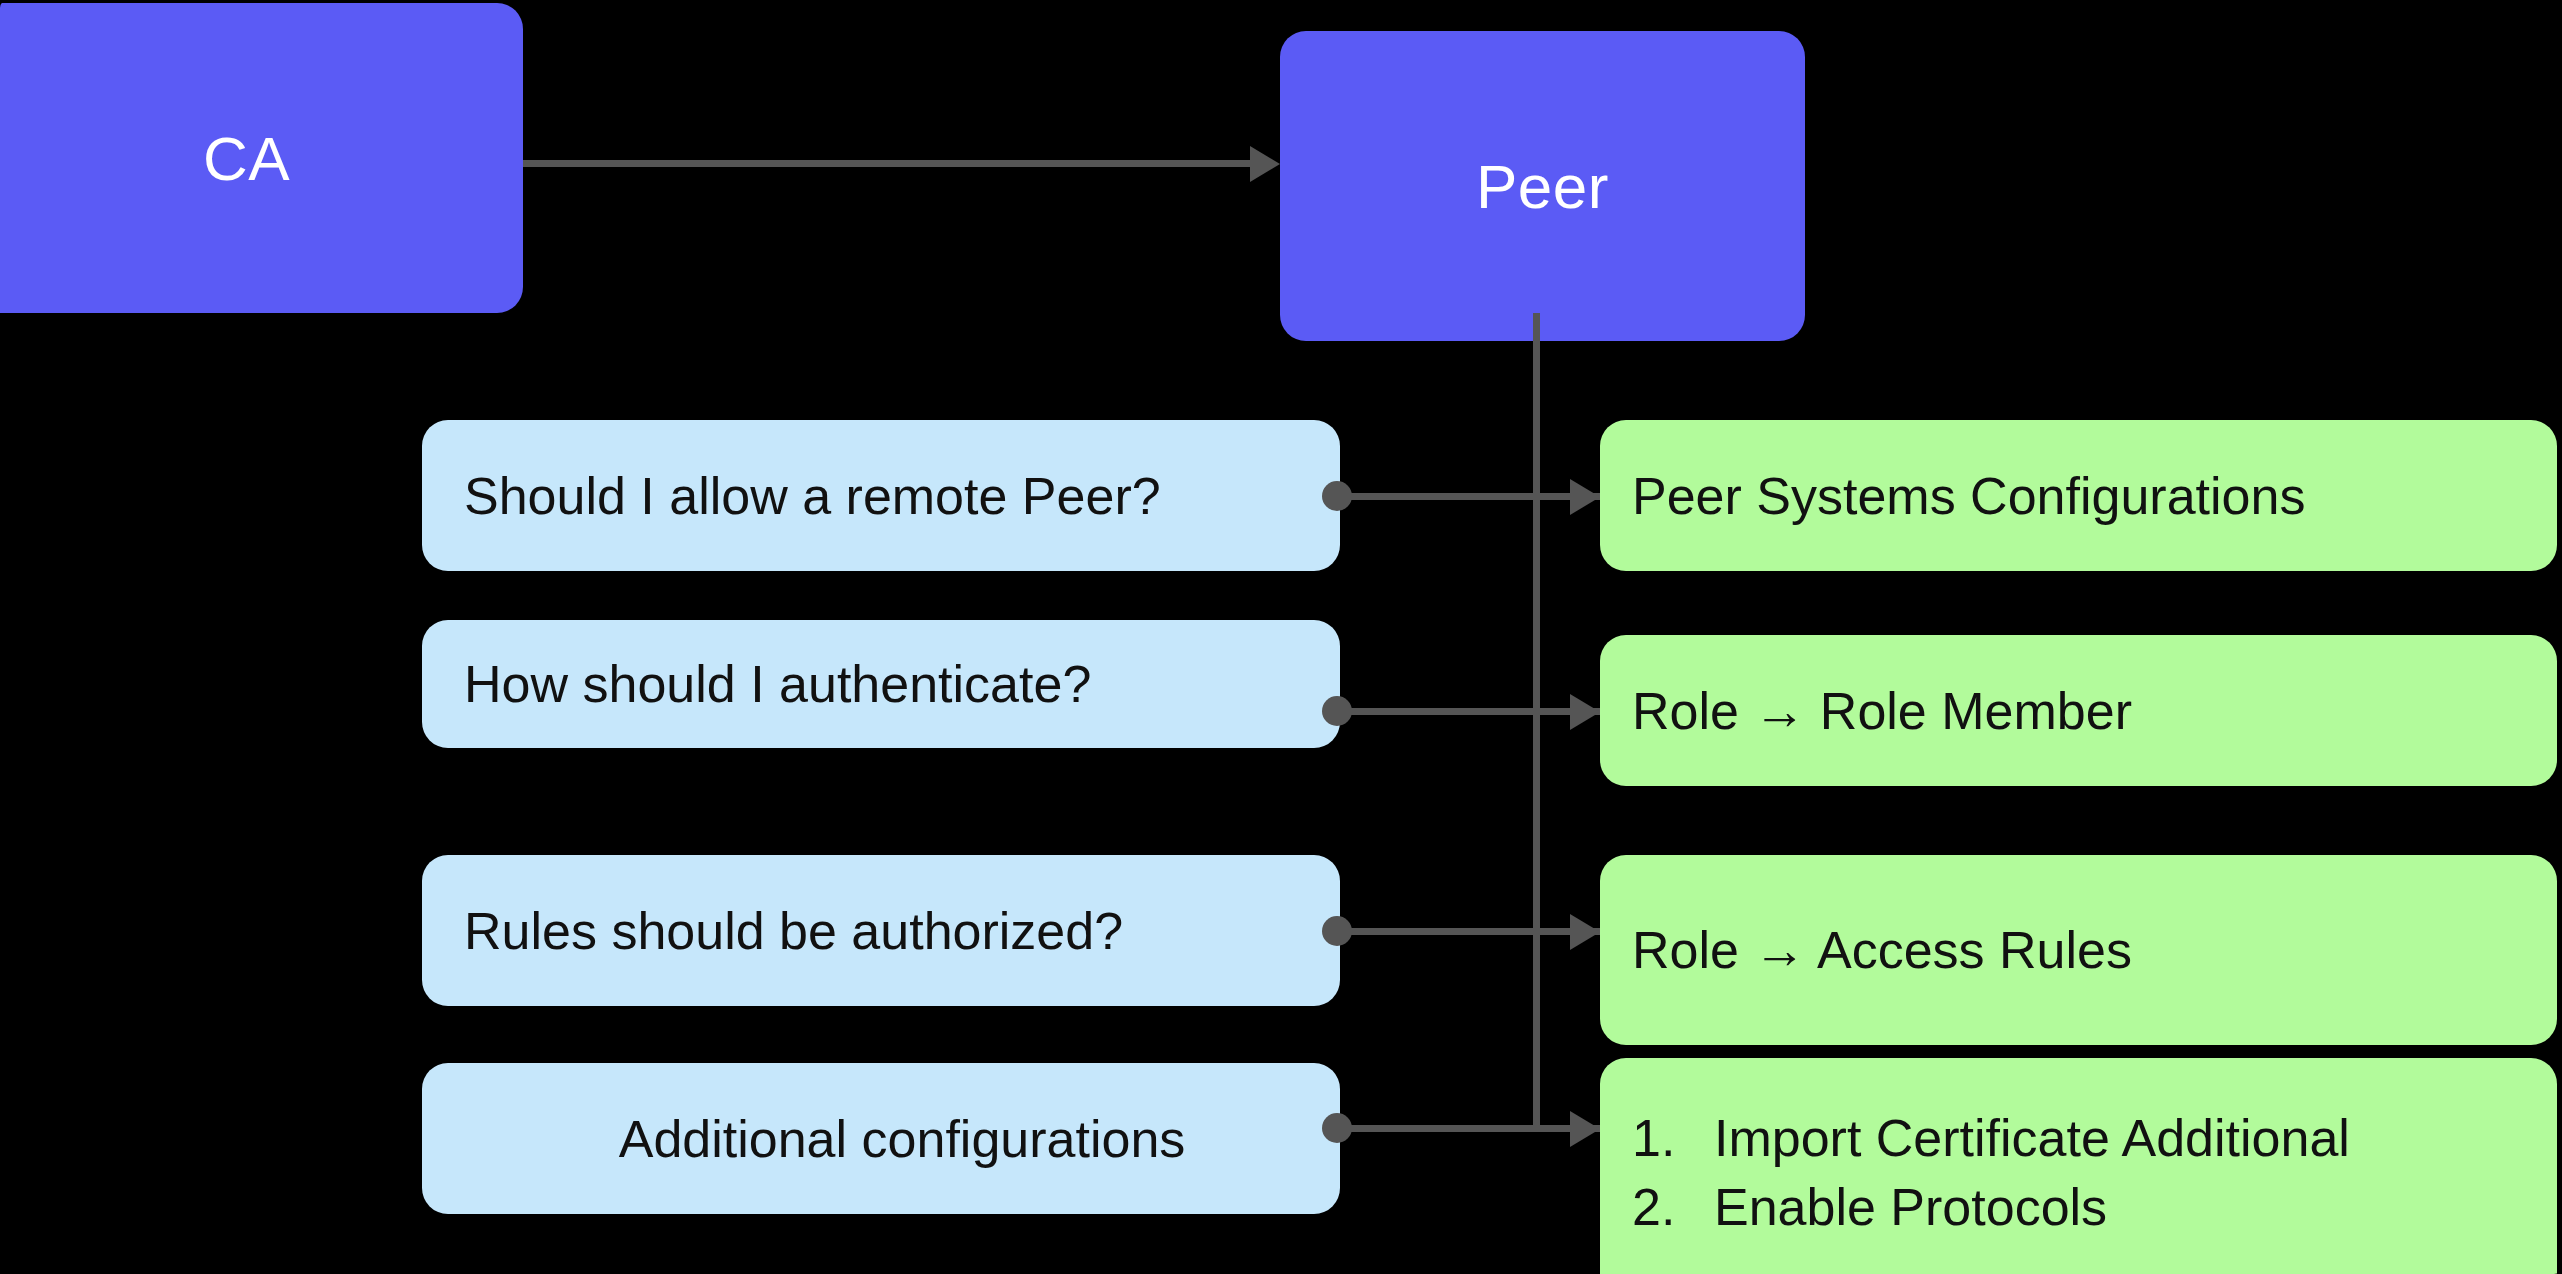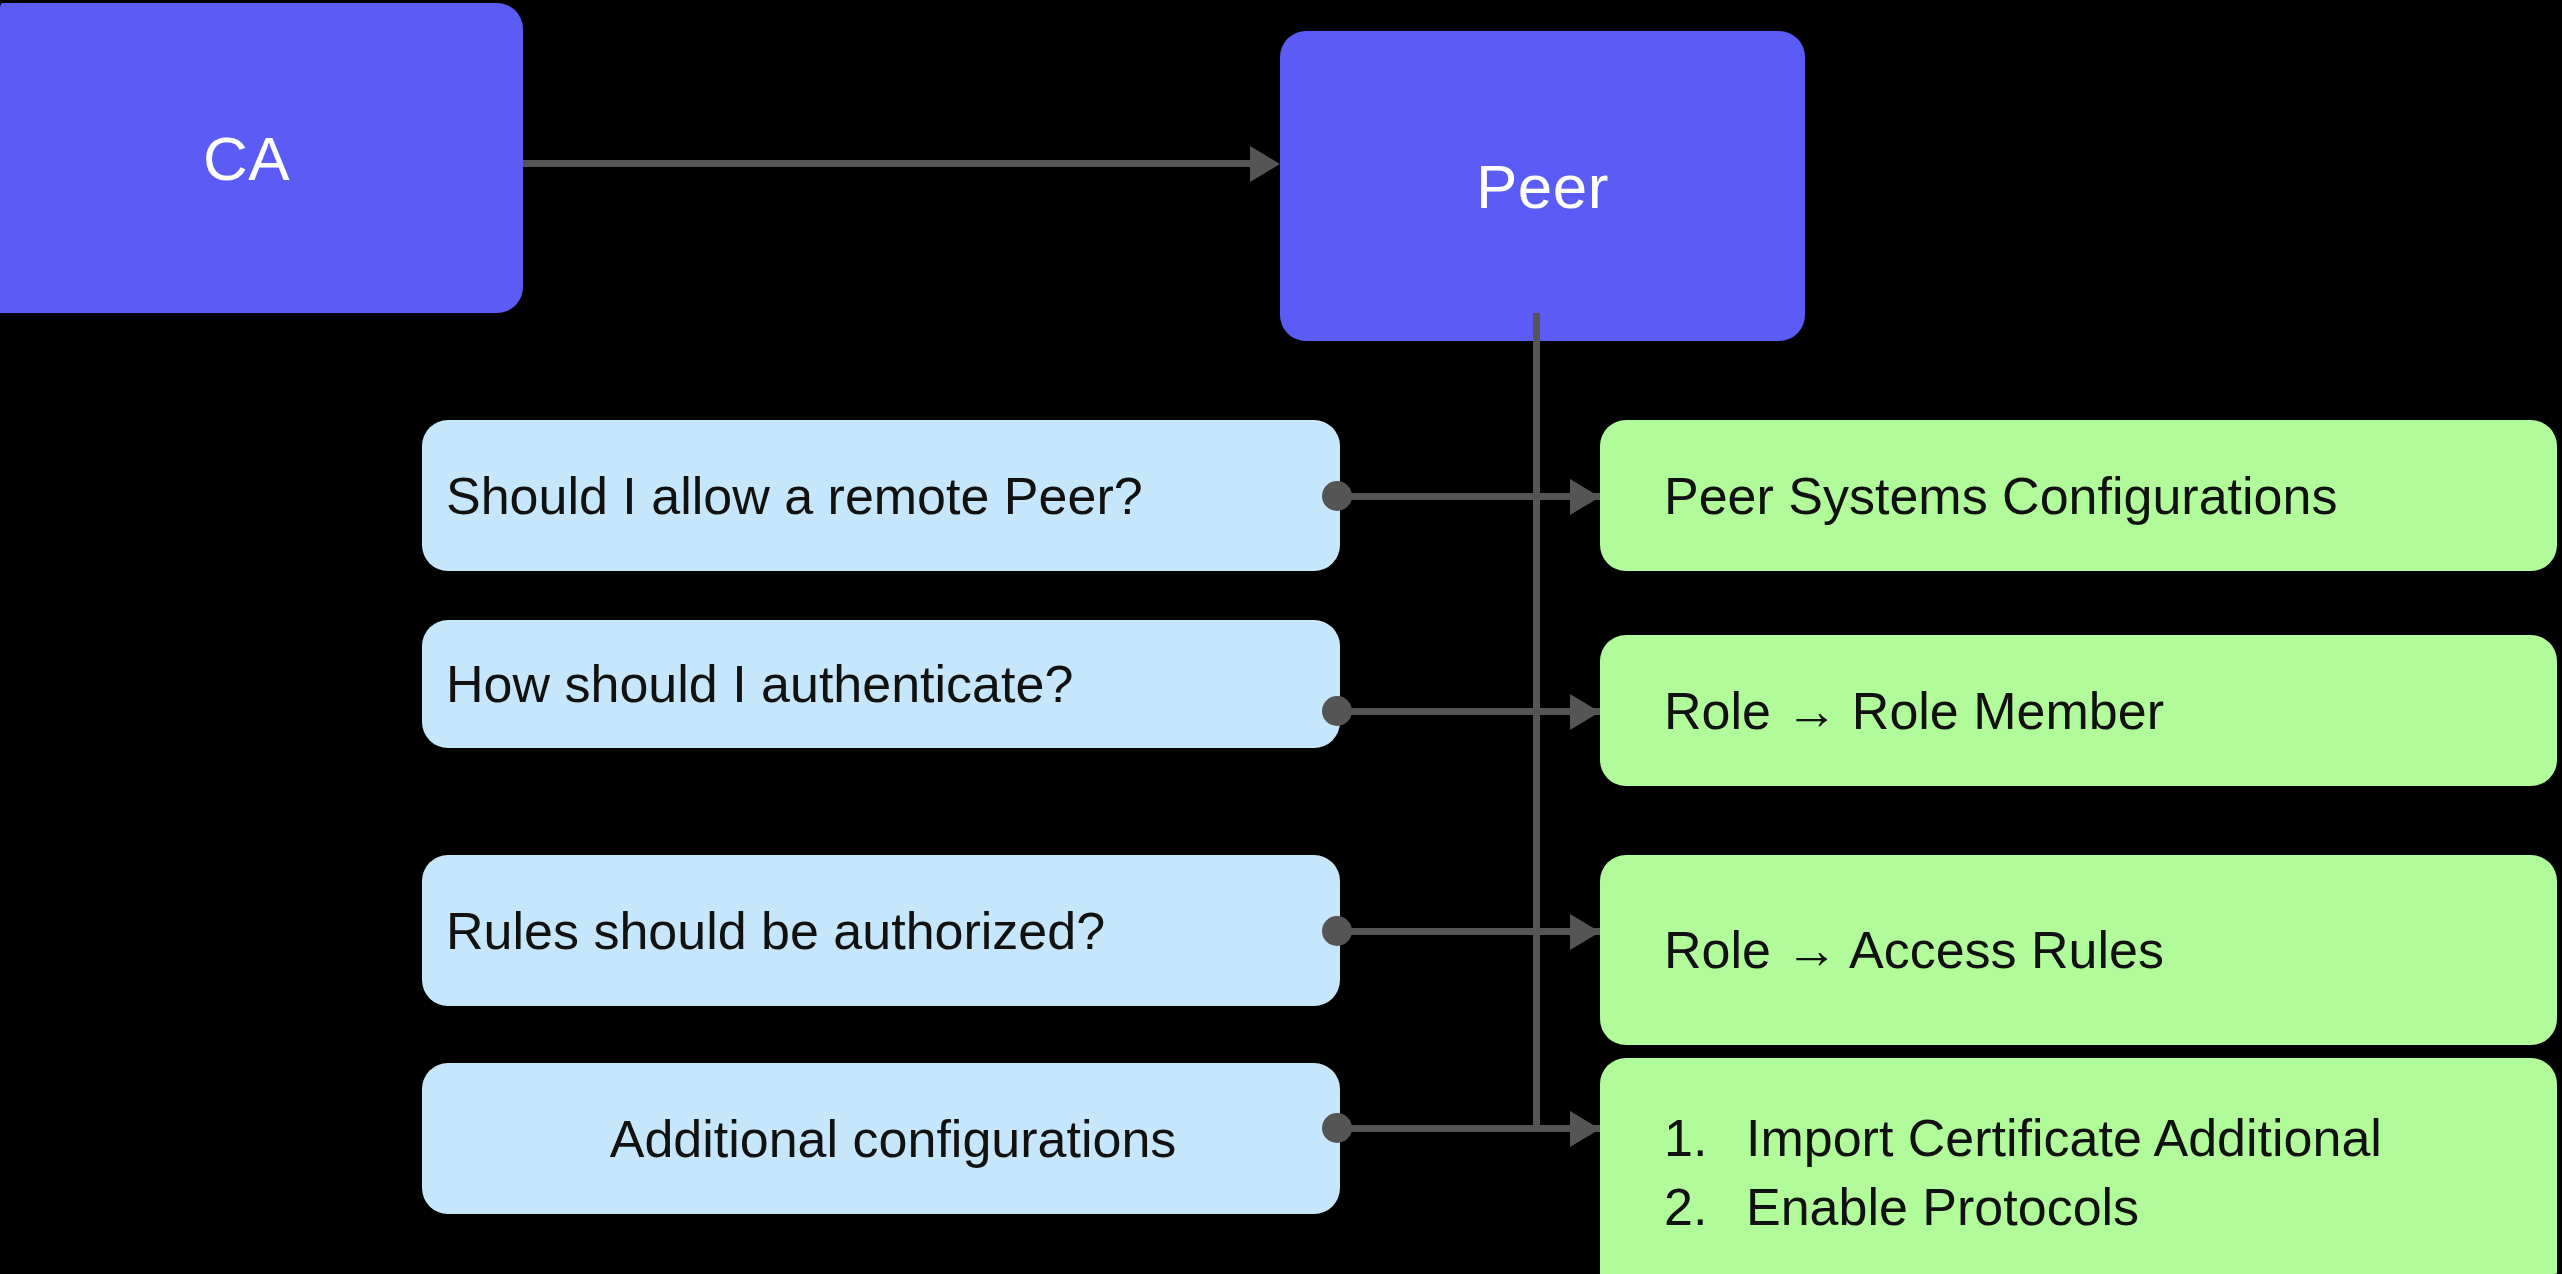--- a/index.html
+++ b/index.html
@@ -29,28 +29,28 @@
     background: #5B5BF5;
     justify-content: center;
     color: #FFFFFF;
     font-size: 62px;
     letter-spacing: 0.5px;
   }
   .node-question {
     background: #C6E7FB;
     color: #111111;
     font-size: 52px;
-    padding-left: 24px;
+    padding-left: 42px;
     justify-content: flex-start;
   }
   .node-answer {
     background: #B2FB9B;
     color: #111111;
     font-size: 52px;
-    padding-left: 64px;
+    padding-left: 32px;
     justify-content: flex-start;
   }
   .node-answer.list-node {
     align-items: flex-start;
     padding-top: 46px;
     flex-direction: column;
   }
   .olist {
     margin: 0;
     padding: 0;

